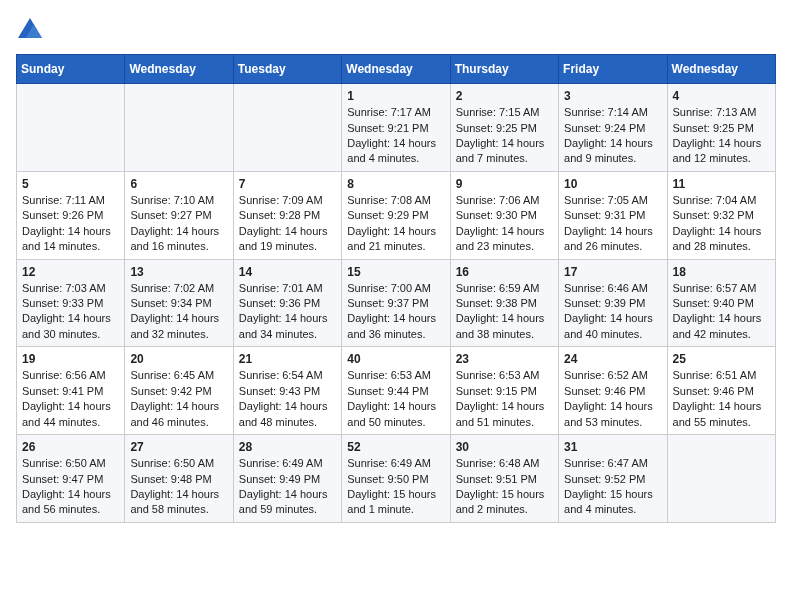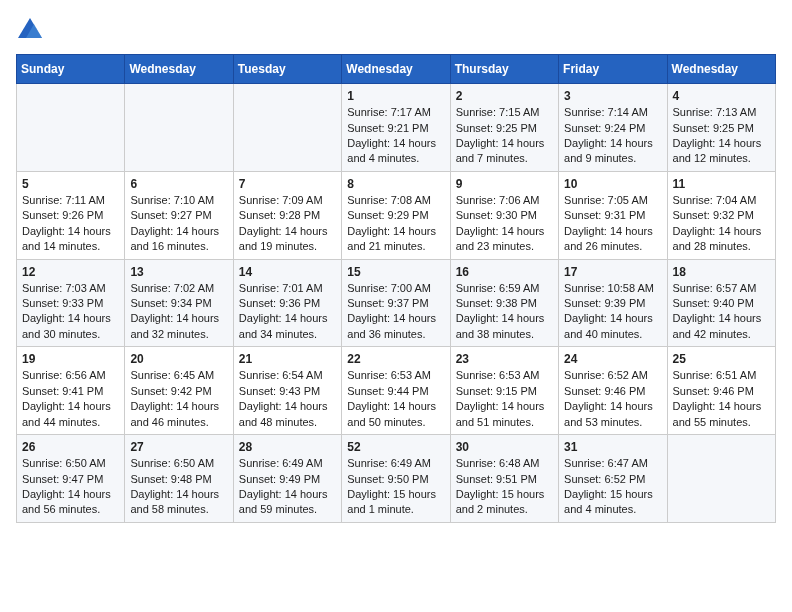--- a/index.html
+++ b/index.html
@@ -244,21 +244,21 @@
         </td>
         <td>
           <span class="day-num">16</span>
           <div class="day-info">Sunrise: 6:59 AM
 Sunset: 9:38 PM
 Daylight: 14 hours
 and 38 minutes.</div>
         </td>
         <td>
           <span class="day-num">17</span>
-          <div class="day-info">Sunrise: 10:58 AM
+          <div class="day-info">Sunrise: 6:46 AM
 Sunset: 9:39 PM
 Daylight: 14 hours
 and 40 minutes.</div>
         </td>
         <td>
           <span class="day-num">18</span>
           <div class="day-info">Sunrise: 6:57 AM
 Sunset: 9:40 PM
 Daylight: 14 hours
 and 42 minutes.</div>
@@ -280,21 +280,21 @@
 and 46 minutes.</div>
         </td>
         <td>
           <span class="day-num">21</span>
           <div class="day-info">Sunrise: 6:54 AM
 Sunset: 9:43 PM
 Daylight: 14 hours
 and 48 minutes.</div>
         </td>
         <td>
-          <span class="day-num">22</span>
+          <span class="day-num">40</span>
           <div class="day-info">Sunrise: 6:53 AM
 Sunset: 9:44 PM
 Daylight: 14 hours
 and 50 minutes.</div>
         </td>
         <td>
           <span class="day-num">23</span>
           <div class="day-info">Sunrise: 6:53 AM
 Sunset: 9:15 PM
 Daylight: 14 hours
@@ -347,20 +347,20 @@
         <td>
           <span class="day-num">30</span>
           <div class="day-info">Sunrise: 6:48 AM
 Sunset: 9:51 PM
 Daylight: 15 hours
 and 2 minutes.</div>
         </td>
         <td>
           <span class="day-num">31</span>
           <div class="day-info">Sunrise: 6:47 AM
-Sunset: 6:52 PM
+Sunset: 9:52 PM
 Daylight: 15 hours
 and 4 minutes.</div>
         </td>
         <td class="empty-cell"></td>
       </tr>
     </tbody>
 </table>
 
 </body></html>

